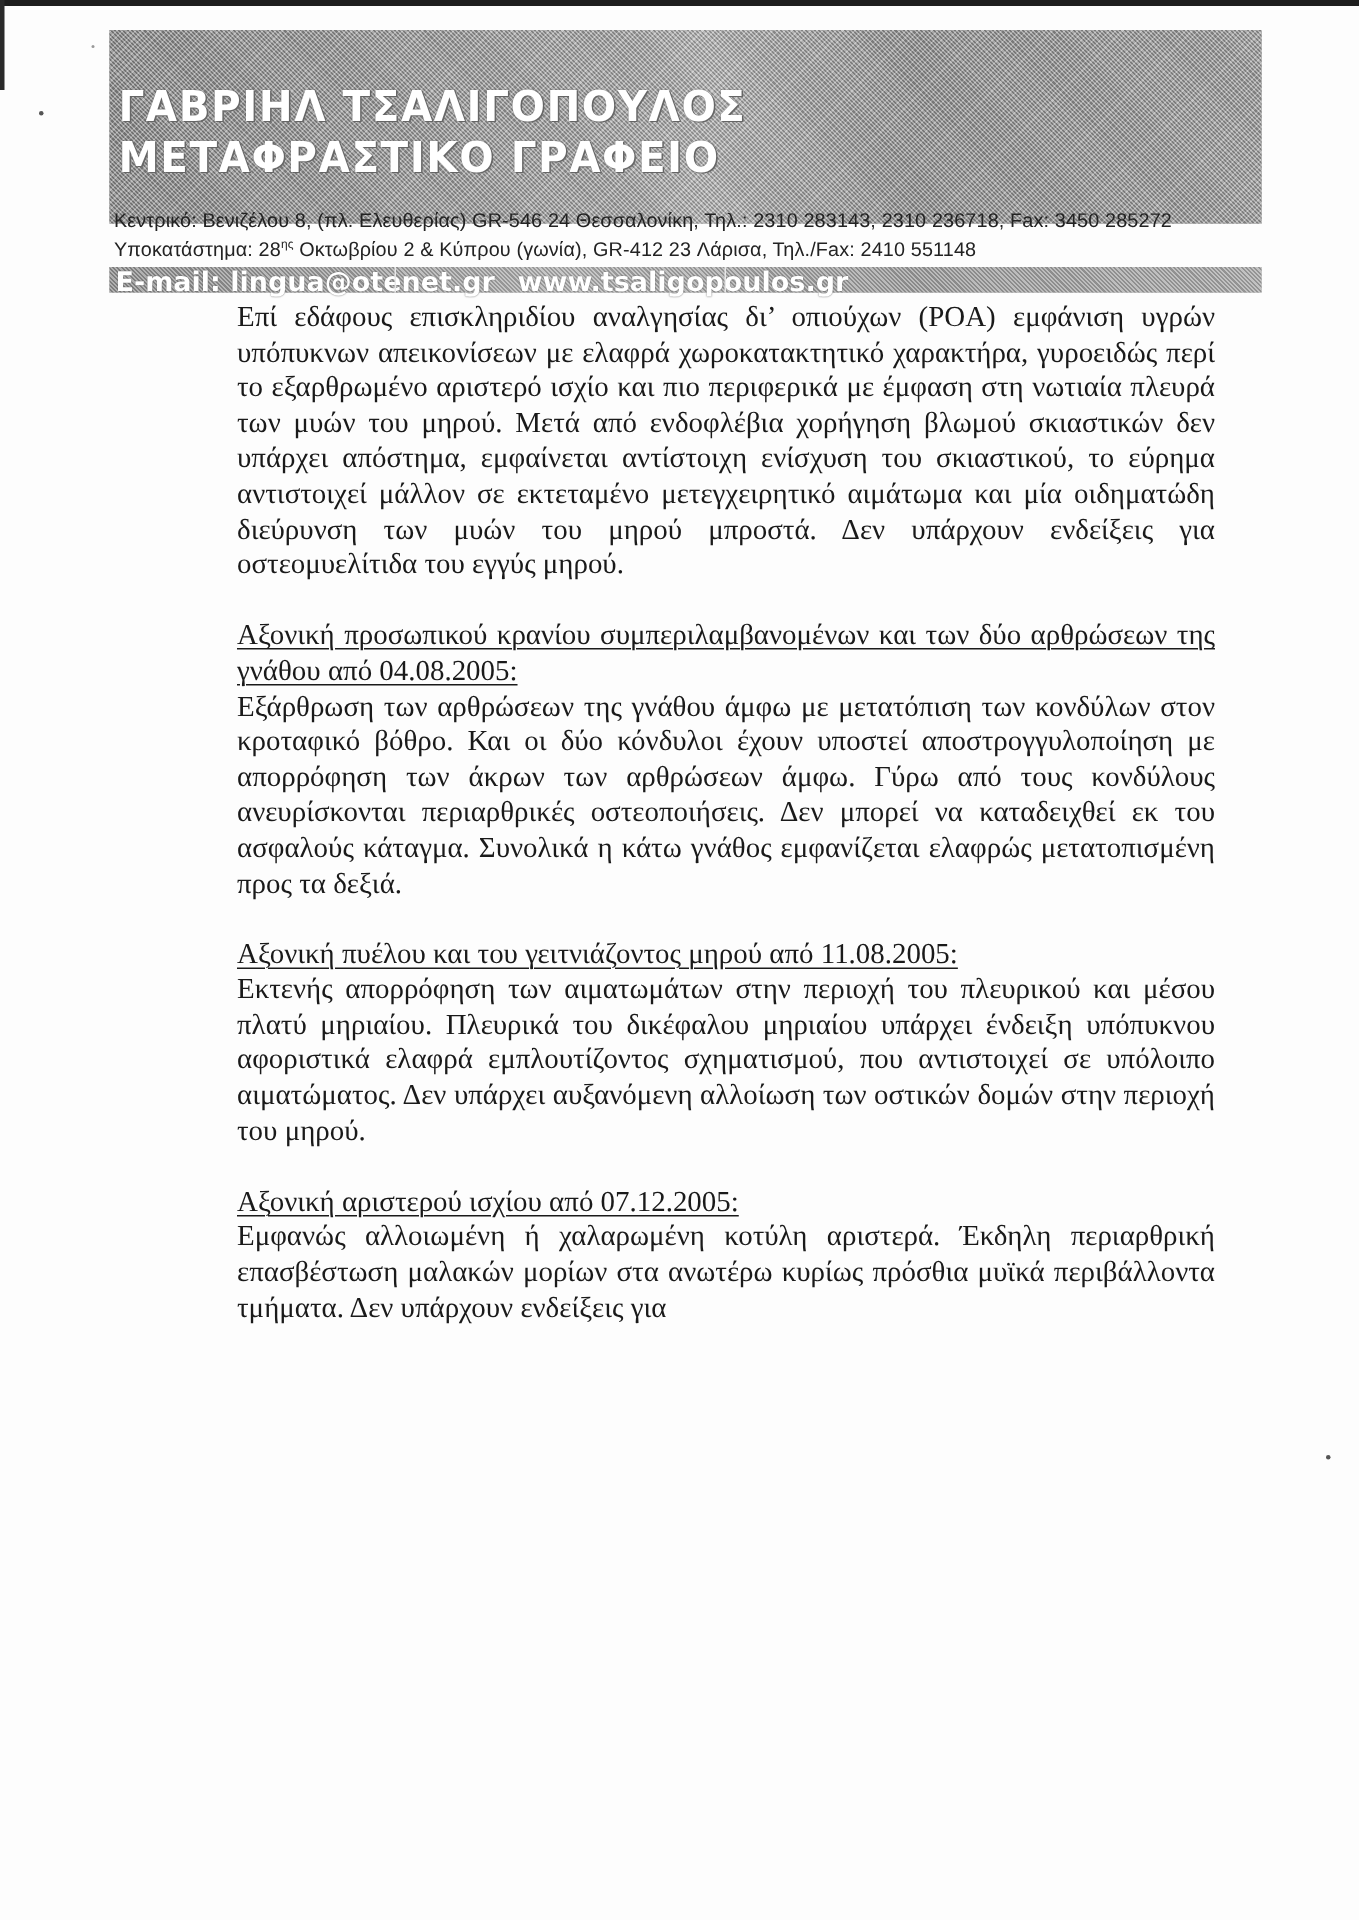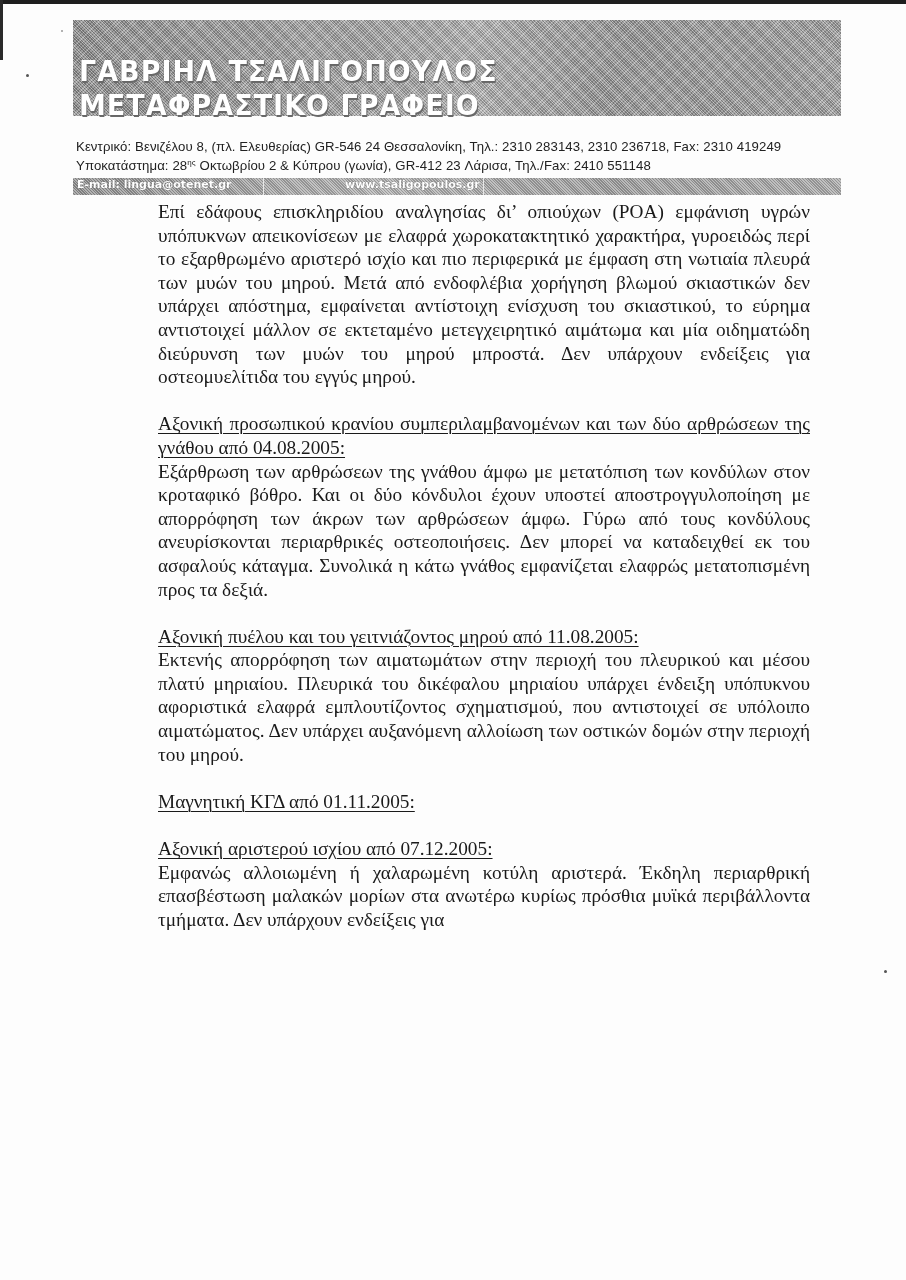--- a/index.html
+++ b/index.html
@@ -13,21 +13,21 @@
     .top-edge {
       position: absolute; left: 0; top: 0; width: 906px; height: 4px; background: #1e1e1e;
     }
     .left-edge {
       position: absolute; left: 0; top: 0; width: 3px; height: 60px; background: #2a2a2a;
     }
     .speck { position: absolute; background: #555; border-radius: 50%; }
 
     
     .banner {
-      position: absolute; left: 73px; top: 20px; width: 768px; height: 96px;
+      position: absolute; left: 73px; top: 20px; width: 768px; height: 129px;
       background-color: #9a9a9a;
       background-image:
         repeating-linear-gradient(45deg, rgba(255,255,255,0.28) 0 1px, rgba(0,0,0,0.12) 1px 2px),
         repeating-linear-gradient(-45deg, rgba(255,255,255,0.22) 0 1px, rgba(0,0,0,0.10) 1px 3px),
         linear-gradient(90deg, #8f8f8f 0%, #a8a8a8 45%, #b4b4b4 52%, #959595 70%, #a0a0a0 100%);
     }
     .banner-title {
       position: absolute; left: 6px; font-family: "DejaVu Sans", "Liberation Sans", sans-serif;
       font-weight: bold; color: #ffffff; letter-spacing: 1px;
       text-shadow: 0 0 1px #555, 1px 1px 0 #6a6a6a;
@@ -52,21 +52,21 @@
         linear-gradient(90deg, #8e8e8e, #b0b0b0 40%, #9c9c9c 70%, #a8a8a8);
     }
     .email-strip .divider {
       position: absolute; left: 190px; top: 0; width: 1px; height: 17px; background: #e8e8e8;
     }
     .email-strip .divider2 {
       position: absolute; left: 410px; top: 0; width: 1px; height: 17px; background: #e8e8e8;
     }
     .strip-text {
       position: absolute; top: 0px; font-family: "DejaVu Sans", "Liberation Sans", sans-serif;
-      font-size: 11px; font-weight: bold; color: #ffffff; white-space: nowrap;
+      font-size: 18px; font-weight: bold; color: #ffffff; white-space: nowrap;
       text-shadow: 0 0 1px #555;
     }
     .strip-email { left: 4px; }
     .strip-web { left: 272px; }
 
     
     .content {
       position: absolute; left: 158px; top: 200px; width: 652px;
       font-size: 19.3px; line-height: 23.6px;
     }
@@ -86,21 +86,21 @@
 <div class="left-edge"></div>
 <div class="speck" style="left:26px;top:74px;width:3px;height:3px;"></div>
 <div class="speck" style="left:61px;top:30px;width:2px;height:2px;background:#999;"></div>
 <div class="speck" style="left:884px;top:970px;width:3px;height:3px;"></div>
 
 <header>
   <div class="banner">
     <div class="banner-title banner-name">ΓΑΒΡΙΗΛ ΤΣΑΛΙΓΟΠΟΥΛΟΣ</div>
     <div class="banner-title banner-office">ΜΕΤΑΦΡΑΣΤΙΚΟ ΓΡΑΦΕΙΟ</div>
   </div>
-  <div class="contact-line contact-1">Κεντρικό: Βενιζέλου 8, (πλ. Ελευθερίας) GR-546 24 Θεσσαλονίκη, Τηλ.: 2310 283143, 2310 236718, Fax: 2310 419249</div>
+  <div class="contact-line contact-1">Κεντρικό: Βενιζέλου 8, (πλ. Ελευθερίας) GR-546 24 Θεσσαλονίκη, Τηλ.: 2310 283143, 2310 236718, Fax: 3450 285272</div>
   <div class="contact-line contact-2"><span>Υποκατάστημα: 28</span><sup>ης</sup><span> Οκτωβρίου 2 &amp; Κύπρου (γωνία), GR-412 23 Λάρισα, Τηλ./Fax: 2410 551148</span></div>
   <div class="email-strip">
     <span class="strip-text strip-email">E-mail: lingua@otenet.gr</span>
     <span class="divider"></span>
     <span class="strip-text strip-web">www.tsaligopoulos.gr</span>
     <span class="divider2"></span>
   </div>
 </header>
 
 <main class="content">
@@ -109,19 +109,18 @@
   </section>
   <section class="section">
     <p class="section-heading">Αξονική προσωπικού κρανίου συμπεριλαμβανομένων και των δύο αρθρώσεων της γνάθου από 04.08.2005:</p>
     <p class="section-body">Εξάρθρωση των αρθρώσεων της γνάθου άμφω με μετατόπιση των κονδύλων στον κροταφικό βόθρο. Και οι δύο κόνδυλοι έχουν υποστεί αποστρογγυλοποίηση με απορρόφηση των άκρων των αρθρώσεων άμφω. Γύρω από τους κονδύλους ανευρίσκονται περιαρθρικές οστεοποιήσεις. Δεν μπορεί να καταδειχθεί εκ του ασφαλούς κάταγμα. Συνολικά η κάτω γνάθος εμφανίζεται ελαφρώς μετατοπισμένη προς τα δεξιά.</p>
   </section>
   <section class="section">
     <p class="section-heading">Αξονική πυέλου και του γειτνιάζοντος μηρού από 11.08.2005:</p>
     <p class="section-body">Εκτενής απορρόφηση των αιματωμάτων στην περιοχή του πλευρικού και μέσου πλατύ μηριαίου. Πλευρικά του δικέφαλου μηριαίου υπάρχει ένδειξη υπόπυκνου αφοριστικά ελαφρά εμπλουτίζοντος σχηματισμού, που αντιστοιχεί σε υπόλοιπο αιματώματος. Δεν υπάρχει αυξανόμενη αλλοίωση των οστικών δομών στην περιοχή του μηρού.</p>
   </section>
   <section class="section">
-    <p class="section-heading">Μαγνητική ΚΓΔ από 01.11.2005:</p>
   </section>
   <section class="section">
     <p class="section-heading">Αξονική αριστερού ισχίου από 07.12.2005:</p>
     <p class="section-body">Εμφανώς αλλοιωμένη ή χαλαρωμένη κοτύλη αριστερά. Έκδηλη περιαρθρική επασβέστωση μαλακών μορίων στα ανωτέρω κυρίως πρόσθια μυϊκά περιβάλλοντα τμήματα. Δεν υπάρχουν ενδείξεις για</p>
   </section>
 </main>
 
 </body></html>

